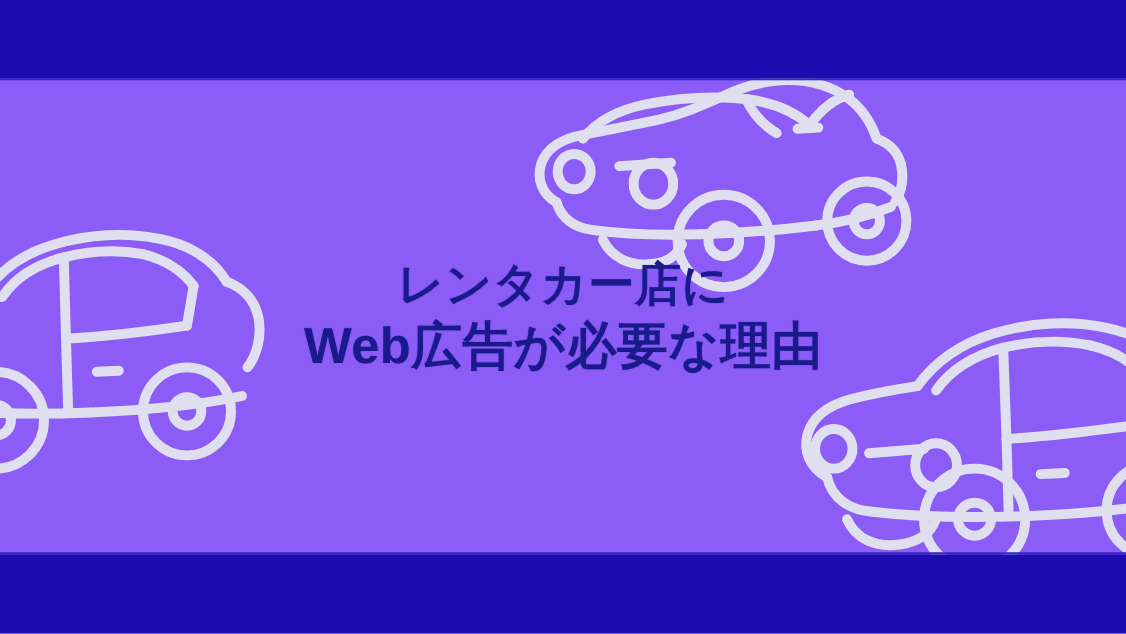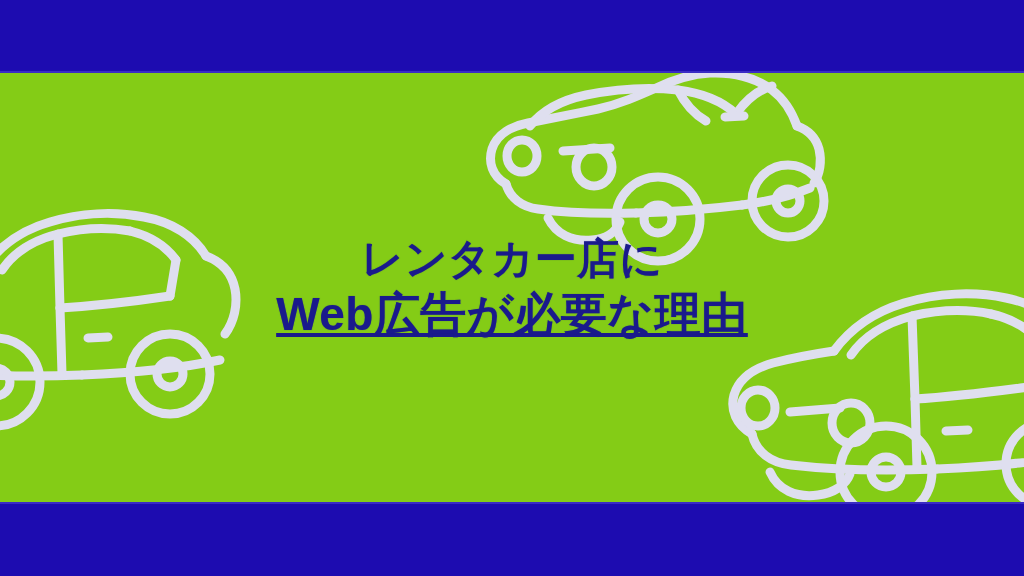--- a/index.html
+++ b/index.html
@@ -11,21 +11,21 @@
     width: 1024px;
     height: 576px;
     overflow: hidden;
     font-family: "Liberation Sans", "DejaVu Sans", sans-serif;
   }
 
   #slide {
     position: relative;
     width: 1024px;
     height: 576px;
-    background: #84cc16;
+    background: #8b5cf6;
     overflow: hidden;
   }
 
   
   .car-layer {
     position: absolute;
     inset: 0;
     pointer-events: none;
     z-index: 1;
   }
@@ -113,21 +113,21 @@
   .title-line {
     color: #1A1A8C;
     font-weight: 700;
     font-size: 44px;
     line-height: 1.25;
     letter-spacing: 0.01em;
     white-space: nowrap;
     text-shadow: 0 0 1px rgba(26,26,140,0.55);
   }
   .title-line-1 { font-size: 42px; }
-  .title-line-2 { font-size: 46px; text-decoration: underline; }
+  .title-line-2 { font-size: 46px; }
 </style>
 </head>
 <body>
 
 <div id="slide">
 
   <div class="car-layer">
 
     <div class="car car-top">
       <svg viewBox="0 0 360 210" xmlns="http://www.w3.org/2000/svg" aria-hidden="true">

